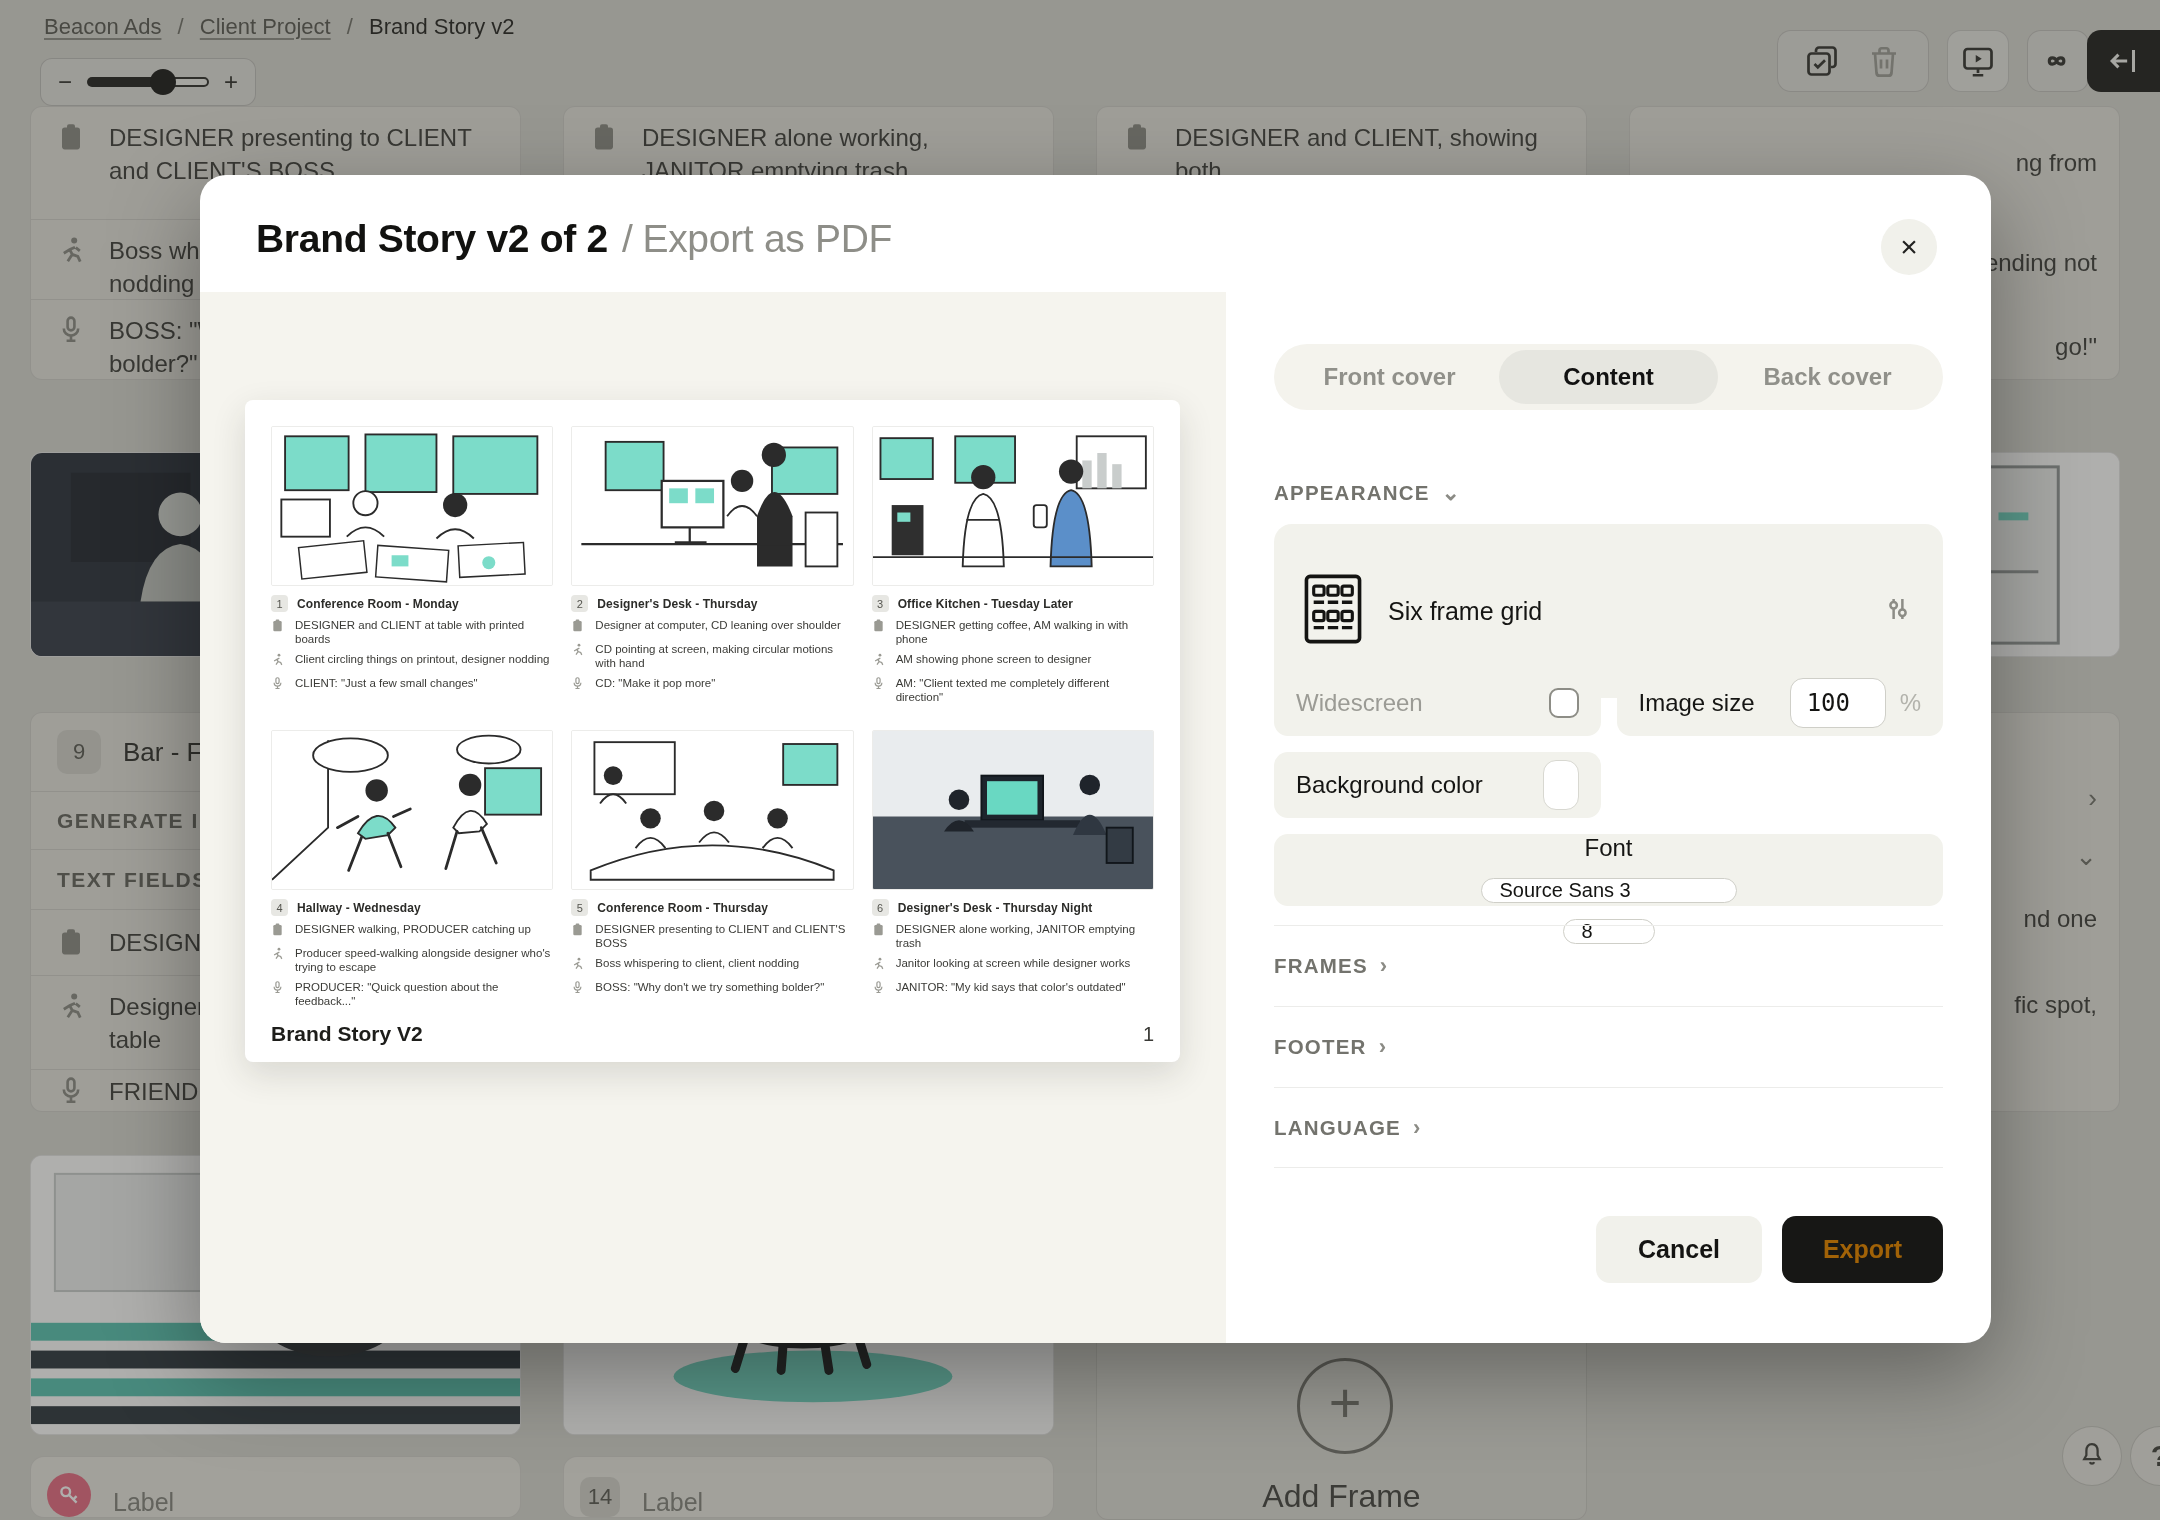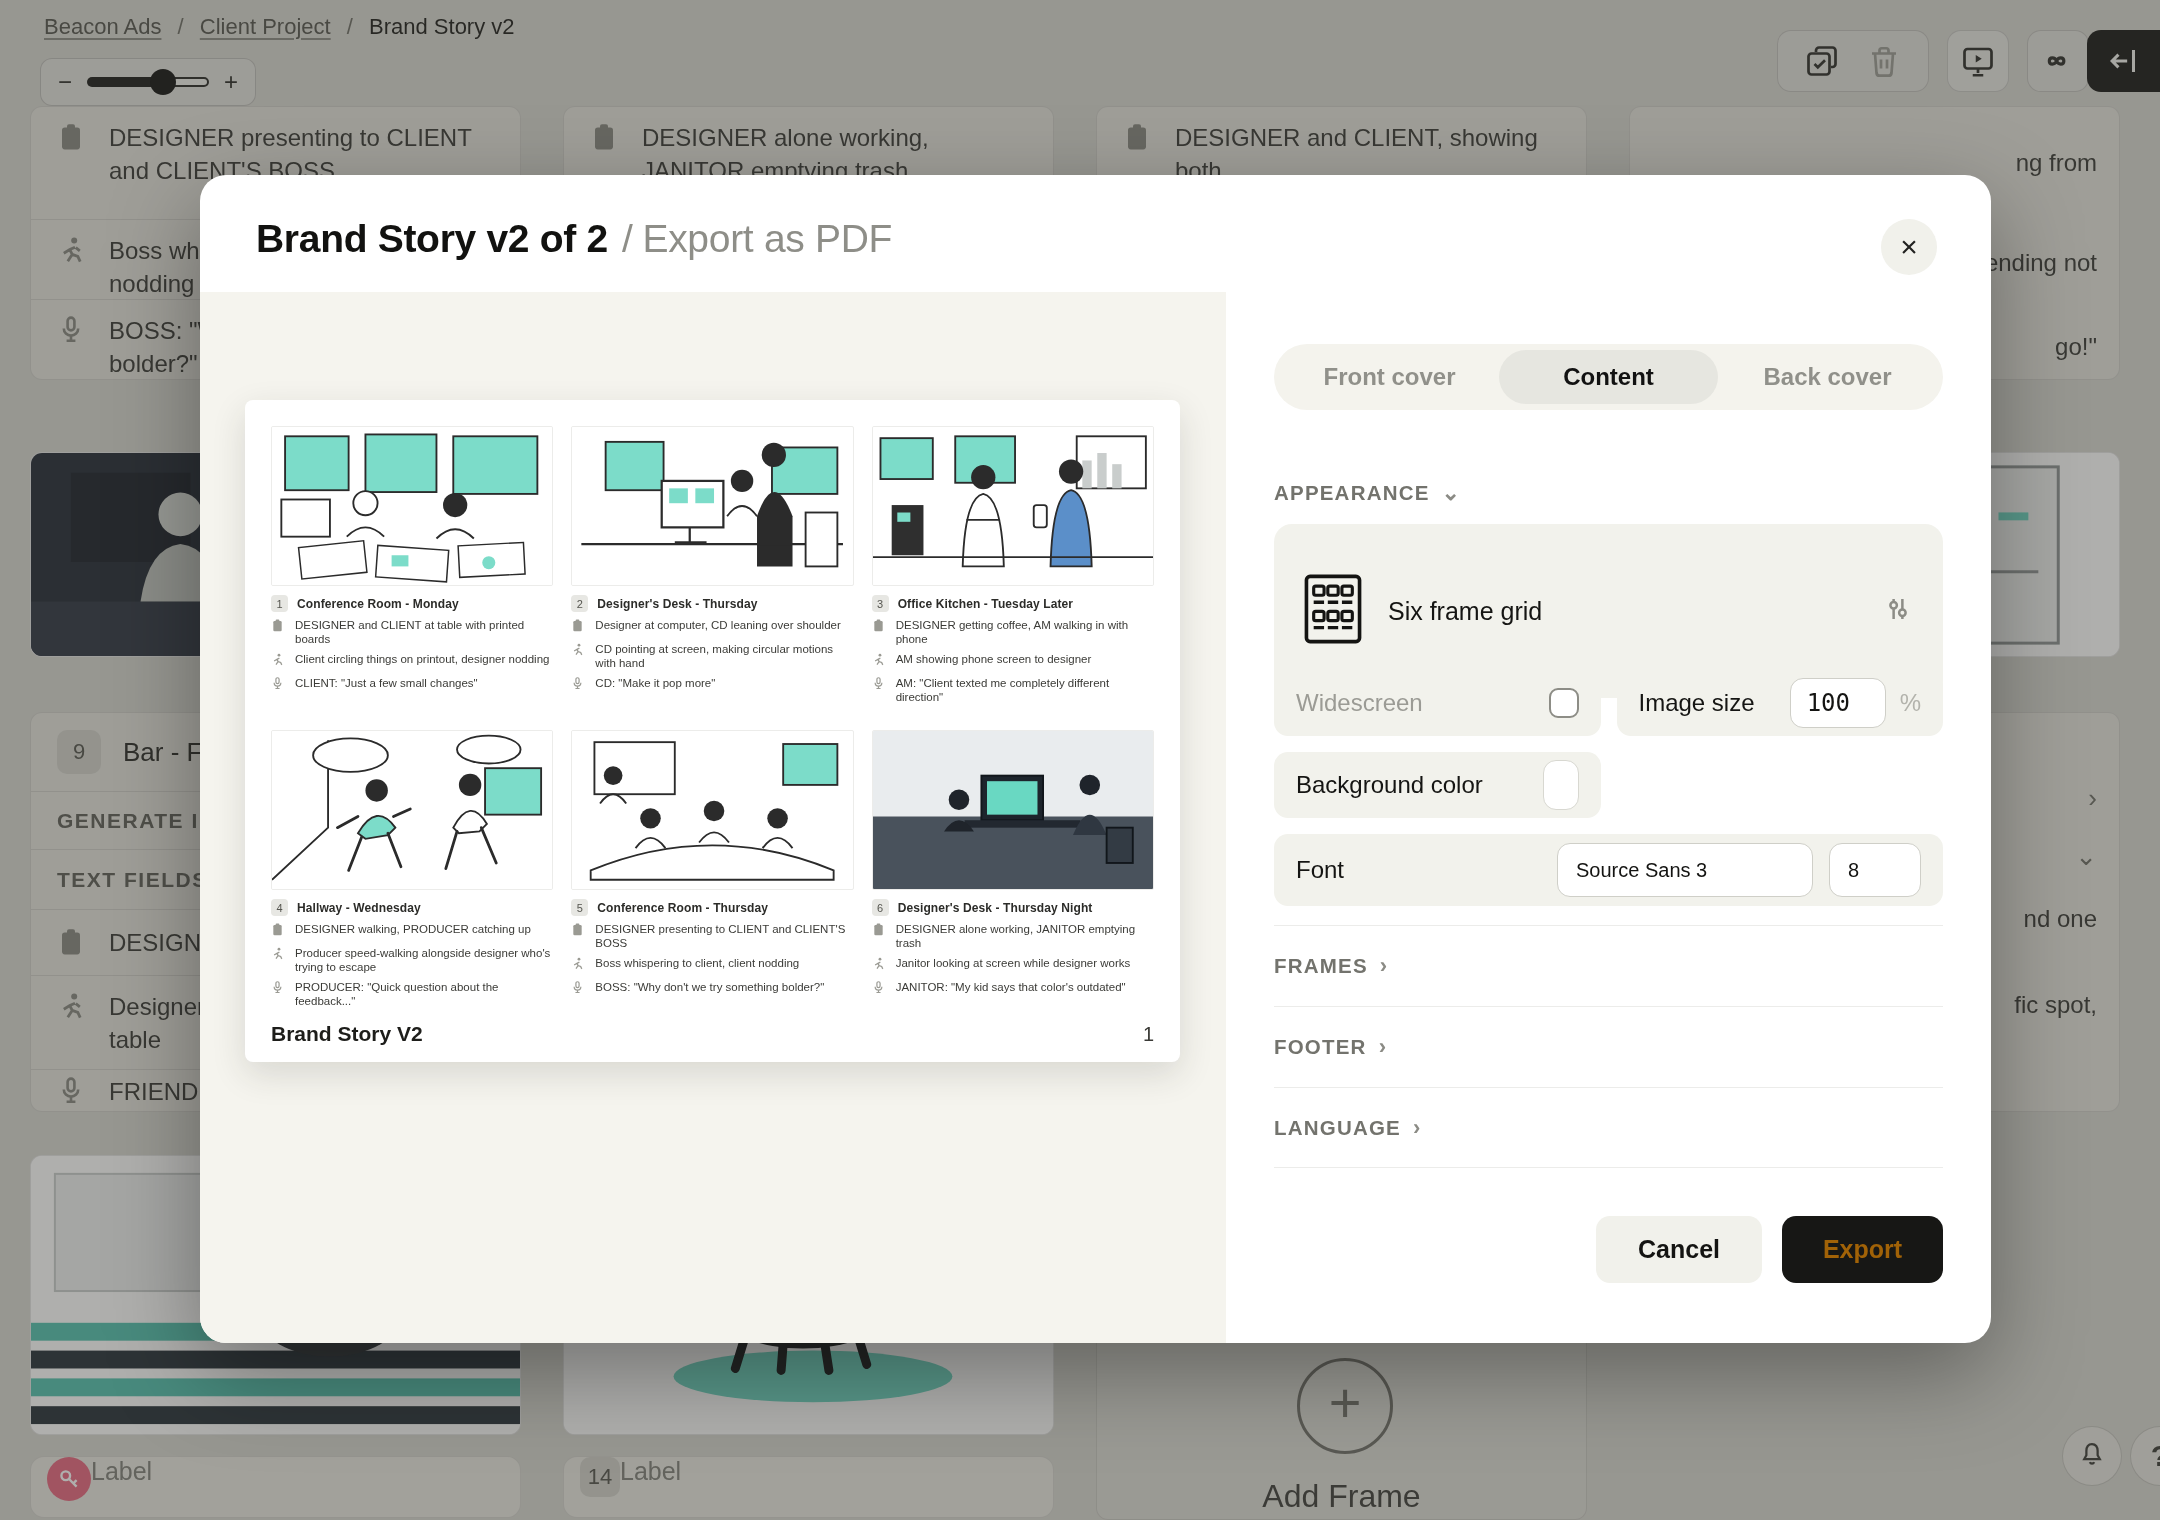--- a/index.html
+++ b/index.html
@@ -74,21 +74,21 @@
   .setrow { position:absolute; left:48px; right:48px; display:grid; grid-template-columns:1fr 1fr; gap:16px; }
   .setcard { background:#f2f2ec; border-radius:14px; height:66px; display:flex; align-items:center; padding:0 22px; gap:14px; }
   .setcard .sc-label { font-size:24px; color:#151513; flex:1; }
   .setcard .sc-label.disabled { color:#9b9b95; }
   .checkbox { width:30px; height:30px; background:#fff; border:2px solid #8d8d86; border-radius:9px; cursor:pointer; }
   .numinput { width:96px; height:50px; background:#fff; border:1.5px solid #cfcfc8; border-radius:13px; display:flex; align-items:center; padding:0 16px; font-family:"DejaVu Sans Mono", monospace; font-size:24px; color:#141412; }
   .unit { font-size:24px; color:#b3b3ac; }
   .swatch { width:36px; height:50px; border-radius:13px; cursor:pointer; }
   .swatch.white { background:#fff; border:1.5px solid #d8d8d1; }
   .swatch.black { background:#0d0d0c; }
-  .fontcard { position:absolute; left:48px; right:48px; top:542px; height:72px; background:#f2f2ec; border-radius:14px; display:flex; align-items:center; padding:0 22px; gap:16px; }
+  .fontcard { position:absolute; left:48px; right:48px; top:542px; height:72px; background:#f2f2ec; border-radius:14px; display:flex; align-items:center; padding:0 22px; gap:16px;flex-direction:column; }
   .fontcard .sc-label { font-size:24px; color:#151513; flex:1; }
   .textinput { height:54px; background:#fff; border:1.5px solid #cfcfc8; border-radius:13px; display:flex; align-items:center; padding:0 18px; font-size:20px; color:#141412; }
   .fname { width:256px; }
   .fsize { width:92px; }
   .collapse-list { position:absolute; left:48px; right:48px; top:633px; }
   .collapse-row { height:81px; display:flex; align-items:center; border-top:1px solid #ececea; cursor:pointer; }
   .collapse-row:last-child { border-bottom:1px solid #ececea; }
   .chev { color:#8b8b85; font-size:22px; font-weight:bold; }
   .m-actions { position:absolute; right:48px; top:924px; display:flex; gap:20px; }
   .btn { height:67px; border-radius:14px; display:flex; align-items:center; justify-content:center; font-size:25px; font-weight:bold; cursor:pointer; }
@@ -96,21 +96,21 @@
   .btn-export { width:161px; background:#171715; color:#a16207; }
 
   
   .float-circ { position:absolute; width:60px; height:60px; border-radius:50%; background:#e6e5df; border:1px solid rgba(0,0,0,.15); display:flex; align-items:center; justify-content:center; z-index:3; }
   .float-circ .q { font-size:30px; color:#3c3c38; font-weight:bold; }
 
   .addframe-circ { position:absolute; left:1297px; top:1358px; width:96px; height:96px; border-radius:50%; border:3px solid #70706a; display:flex; align-items:center; justify-content:center; z-index:1; }
   .addframe-plus { font-size:56px; color:#70706a; font-weight:300; line-height:1; margin-top:-6px; }
   .addframe-label { position:absolute; left:1096px; top:1478px; width:491px; text-align:center; font-size:32px; color:#3f3f3b; z-index:1; }
 
-  .label-row { position:absolute; height:62px; display:flex; align-items:flex-start; padding-left:16px; background:#e9e8e2; border:1px solid rgba(0,0,0,.09); border-radius:14px; }
+  .label-row { position:absolute; height:62px; display:flex; align-items:flex-end; gap:22px; padding-left:16px; background:#e9e8e2; border:1px solid rgba(0,0,0,.09); border-radius:14px; }
   .label-txt { font-size:25px; color:#80807a; }
   .key-circ { width:44px; height:44px; border-radius:50%; background:#e86880; display:flex; align-items:center; justify-content:center; }
 </style>
 </head>
 <body>
 
 <div id="screen">
 
   <div class="canvas">
 

